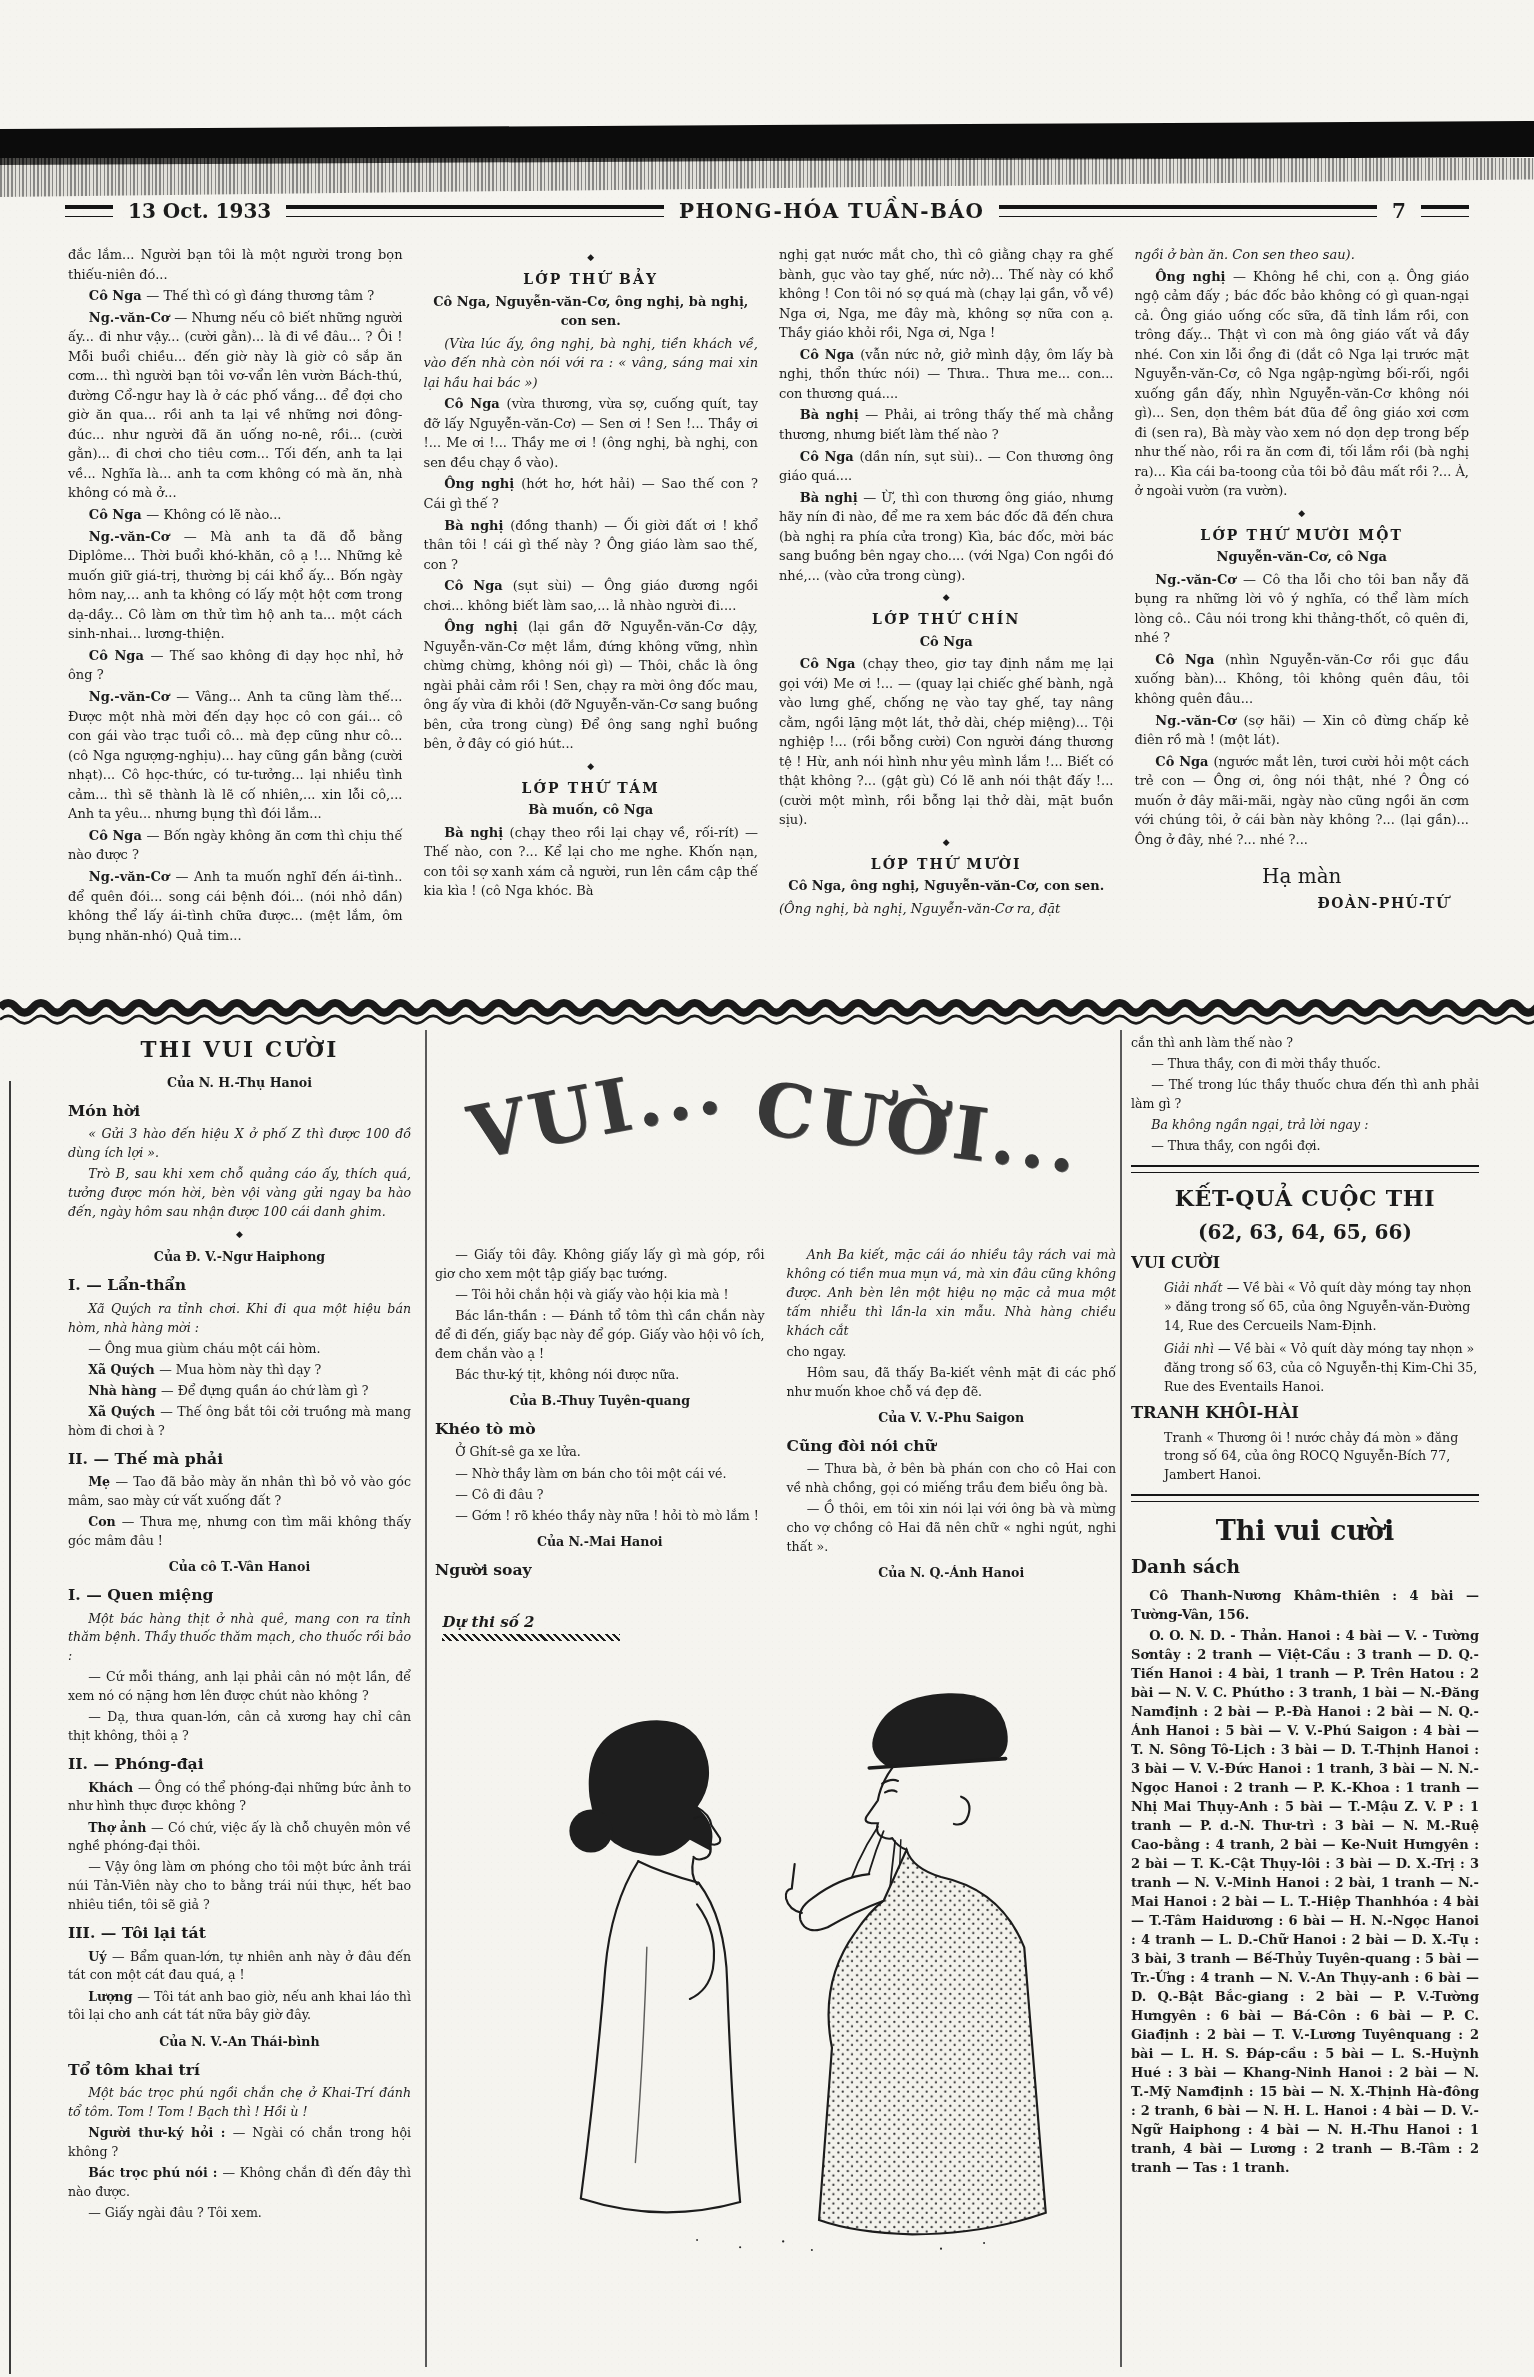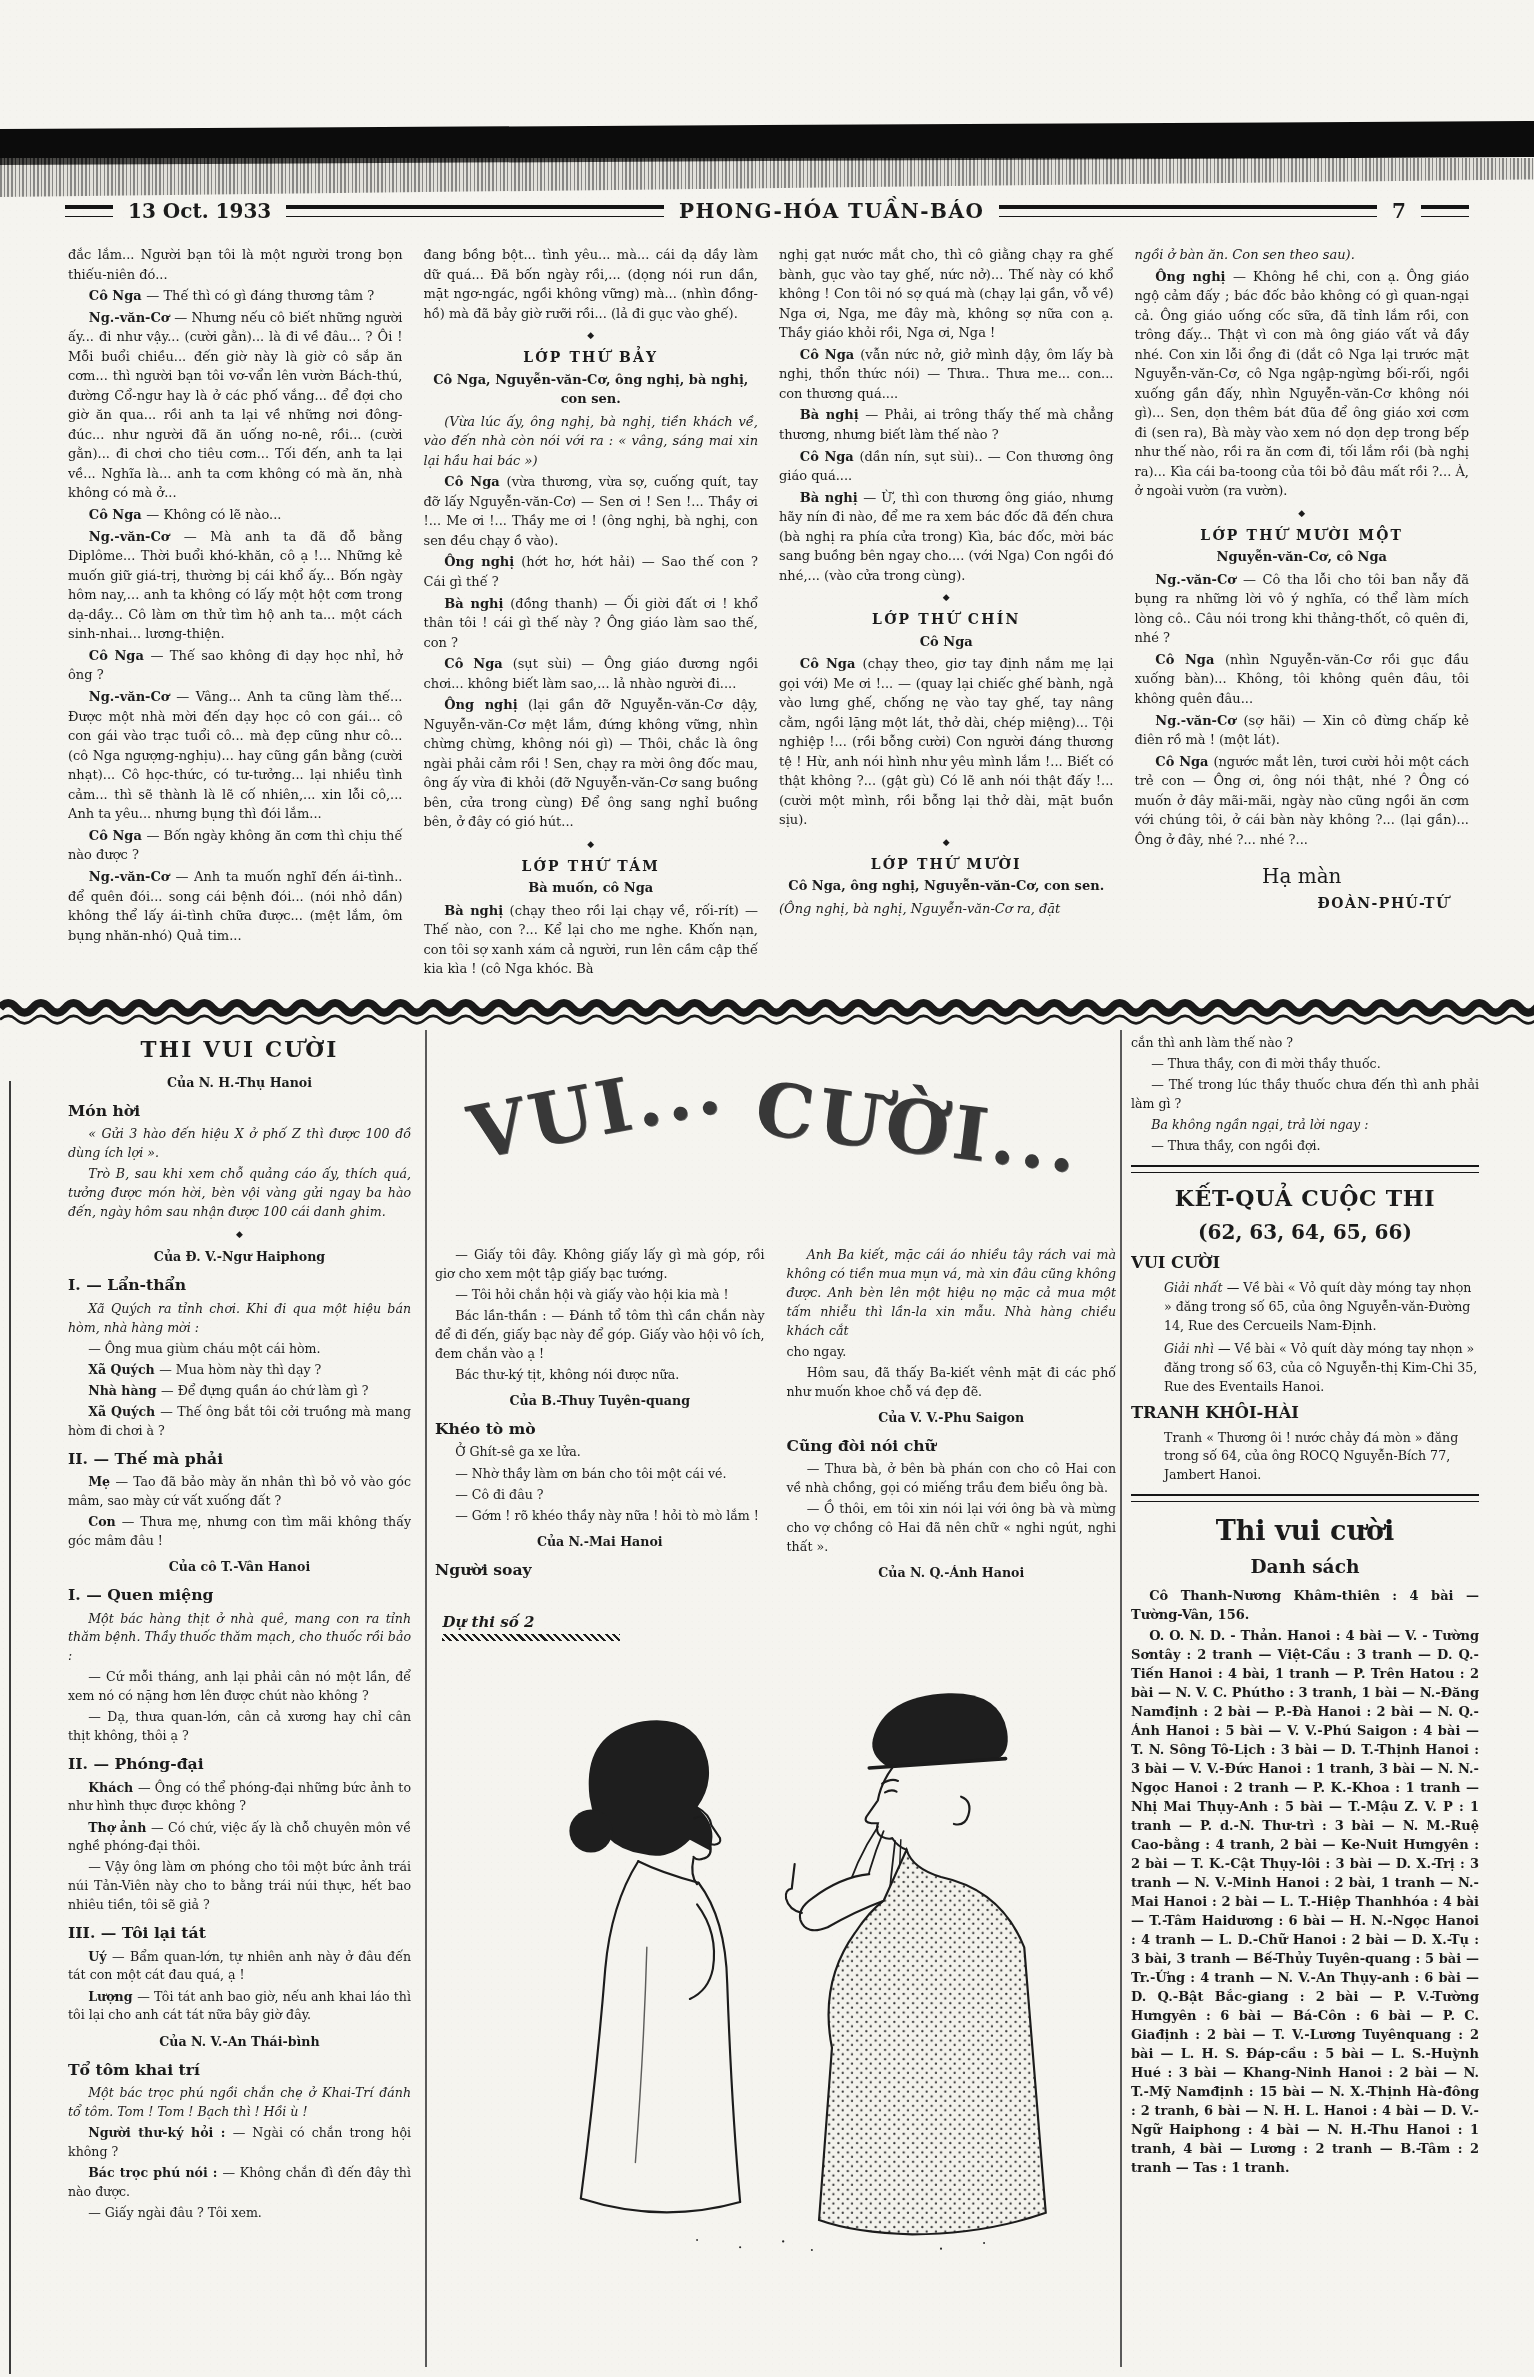--- a/index.html
+++ b/index.html
@@ -46,21 +46,21 @@
   .blk.sec-title{text-align:center;font-weight:bold;font-size:21.5px;letter-spacing:2.2px;text-indent:0;margin-bottom:3px;}
   .blk.byline{text-align:center;font-weight:bold;margin:7.4px 0 1.5px;text-indent:0;}
   .blk.joke-title{font-weight:bold;font-size:15.6px;margin:6px 0 3px;text-indent:0;}
   .blk.rule2{border-top:2.2px solid #151515;border-bottom:1.5px solid #151515;height:4.5px;margin:9px 0;text-indent:0;}
   .blk.result-title{text-align:center;font-weight:bold;font-size:22px;letter-spacing:0.7px;text-indent:0;margin-top:3px;}
   .blk.result-sub{text-align:center;font-weight:bold;font-size:20px;text-indent:0;margin-bottom:4.5px;}
   .blk.kicker{font-weight:bold;font-size:16.3px;text-indent:0;margin:4.5px 0 3px;}
   .blk.result{text-align:left;padding-left:33px;text-indent:0;margin-bottom:4.5px;}
   .blk.result .lead{font-weight:normal;font-style:italic;}
   .blk.list-title{text-align:center;font-weight:bold;font-size:27px;text-indent:0;margin-top:4.5px;}
-  .blk.list-sub{text-align:center;font-weight:bold;font-size:18.6px;text-indent:0;margin-bottom:6px;}
+  .blk.list-sub{text-align:left;font-weight:bold;font-size:18.6px;text-indent:0;margin-bottom:6px;}
   .blk.dense{font-weight:bold;text-indent:1.4em;line-height:1.46;font-size:13px;}
   
   .vtitle{height:187px;padding-top:25px;text-align:center;white-space:nowrap;}
   .vtitle span{display:inline-block;font-weight:bold;font-size:73px;letter-spacing:4.5px;color:#383838;
        text-shadow:0.7px 0.7px 0 #6b6b6b;}
   .vtitle .w1{transform:rotate(-11deg) translateY(7.4px);margin-right:34px;}
   .vtitle .w2{transform:rotate(7deg) translateY(25px);}
   .midcols{column-count:2;column-gap:22px;height:355px;overflow:hidden;font-size:12.6px;line-height:1.5;text-align:justify;}
   .contest{margin:12px 0 0 7.4px;}
   .contest .lbl{font-style:italic;font-weight:bold;font-size:15px;}
@@ -101,21 +101,20 @@
         <p class="blk body"><span class="lead">Ng.-văn-Cơ</span><span class="txt">— Nhưng nếu cô biết những người ấy... đi như vậy... (cười gằn)... là đi về đâu... ? Ôi ! Mỗi buổi chiều... đến giờ này là giờ cô sắp ăn cơm... thì người bạn tôi vơ-vẩn lên vườn Bách-thú, đường Cổ-ngư hay là ở các phố vắng... để đợi cho giờ ăn qua... rồi anh ta lại về những nơi đông-đúc... như người đã ăn uống no-nê, rồi... (cười gằn)... đi chơi cho tiêu cơm... Tối đến, anh ta lại về... Nghĩa là... anh ta cơm không có mà ăn, nhà không có mà ở...</span></p>
         <p class="blk body"><span class="lead">Cô Nga</span><span class="txt">— Không có lẽ nào...</span></p>
         <p class="blk body"><span class="lead">Ng.-văn-Cơ</span><span class="txt">— Mà anh ta đã đỗ bằng Diplôme... Thời buổi khó-khăn, cô ạ !... Những kẻ muốn giữ giá-trị, thường bị cái khổ ấy... Bốn ngày hôm nay,... anh ta không có lấy một hột cơm trong dạ-dầy... Cô làm ơn thử tìm hộ anh ta... một cách sinh-nhai... lương-thiện.</span></p>
         <p class="blk body"><span class="lead">Cô Nga</span><span class="txt">— Thế sao không đi dạy học nhỉ, hở ông ?</span></p>
         <p class="blk body"><span class="lead">Ng.-văn-Cơ</span><span class="txt">— Vâng... Anh ta cũng làm thế... Được một nhà mời đến dạy học cô con gái... cô con gái vào trạc tuổi cô... mà đẹp cũng như cô... (cô Nga ngượng-nghịu)... hay cũng gần bằng (cười nhạt)... Cô học-thức, có tư-tưởng... lại nhiều tình cảm... thì sẽ thành là lẽ cố nhiên,... xin lỗi cô,... Anh ta yêu... nhưng bụng thì đói lắm...</span></p>
         <p class="blk body"><span class="lead">Cô Nga</span><span class="txt">— Bốn ngày không ăn cơm thì chịu thế nào được ?</span></p>
         <p class="blk body"><span class="lead">Ng.-văn-Cơ</span><span class="txt">— Anh ta muốn nghĩ đến ái-tình.. để quên đói... song cái bệnh đói... (nói nhỏ dần) không thể lấy ái-tình chữa được... (mệt lắm, ôm bụng nhăn-nhó) Quả tim...</span></p>
       </div>
     <div class="pcol">
 
-    <p class="blk cont"><span class="txt">đang bồng bột... tình yêu... mà... cái dạ dầy làm dữ quá... Đã bốn ngày rồi,... (dọng nói run dần, mặt ngơ-ngác, ngồi không vững) mà... (nhìn đồng-hồ) mà đã bảy giờ rưỡi rồi... (lả đi gục vào ghế).</span></p>
         <p class="blk orn"><span class="txt">◆</span></p>
         <p class="blk heading"><span class="txt">LỚP THỨ BẢY</span></p>
         <p class="blk cast"><span class="txt">Cô Nga, Nguyễn-văn-Cơ, ông nghị, bà nghị, con sen.</span></p>
         <p class="blk stage"><span class="txt">(Vừa lúc ấy, ông nghị, bà nghị, tiền khách về, vào đến nhà còn nói với ra : « vâng, sáng mai xin lại hầu hai bác »)</span></p>
         <p class="blk body"><span class="lead">Cô Nga</span><span class="txt">(vừa thương, vừa sợ, cuống quít, tay đỡ lấy Nguyễn-văn-Cơ) — Sen ơi ! Sen !... Thầy ơi !... Me ơi !... Thầy me ơi ! (ông nghị, bà nghị, con sen đều chạy ồ vào).</span></p>
         <p class="blk body"><span class="lead">Ông nghị</span><span class="txt">(hớt hơ, hớt hải) — Sao thế con ? Cái gì thế ?</span></p>
         <p class="blk body"><span class="lead">Bà nghị</span><span class="txt">(đồng thanh) — Ối giời đất ơi ! khổ thân tôi ! cái gì thế này ? Ông giáo làm sao thế, con ?</span></p>
         <p class="blk body"><span class="lead">Cô Nga</span><span class="txt">(sụt sùi) — Ông giáo đương ngồi chơi... không biết làm sao,... lả nhào người đi....</span></p>
         <p class="blk body"><span class="lead">Ông nghị</span><span class="txt">(lại gần đỡ Nguyễn-văn-Cơ dậy, Nguyễn-văn-Cơ mệt lắm, đứng không vững, nhìn chừng chừng, không nói gì) — Thôi, chắc là ông ngài phải cảm rồi ! Sen, chạy ra mời ông đốc mau, ông ấy vừa đi khỏi (đỡ Nguyễn-văn-Cơ sang buồng bên, cửa trong cùng) Để ông sang nghỉ buồng bên, ở đây có gió hút...</span></p>
         <p class="blk orn"><span class="txt">◆</span></p>

